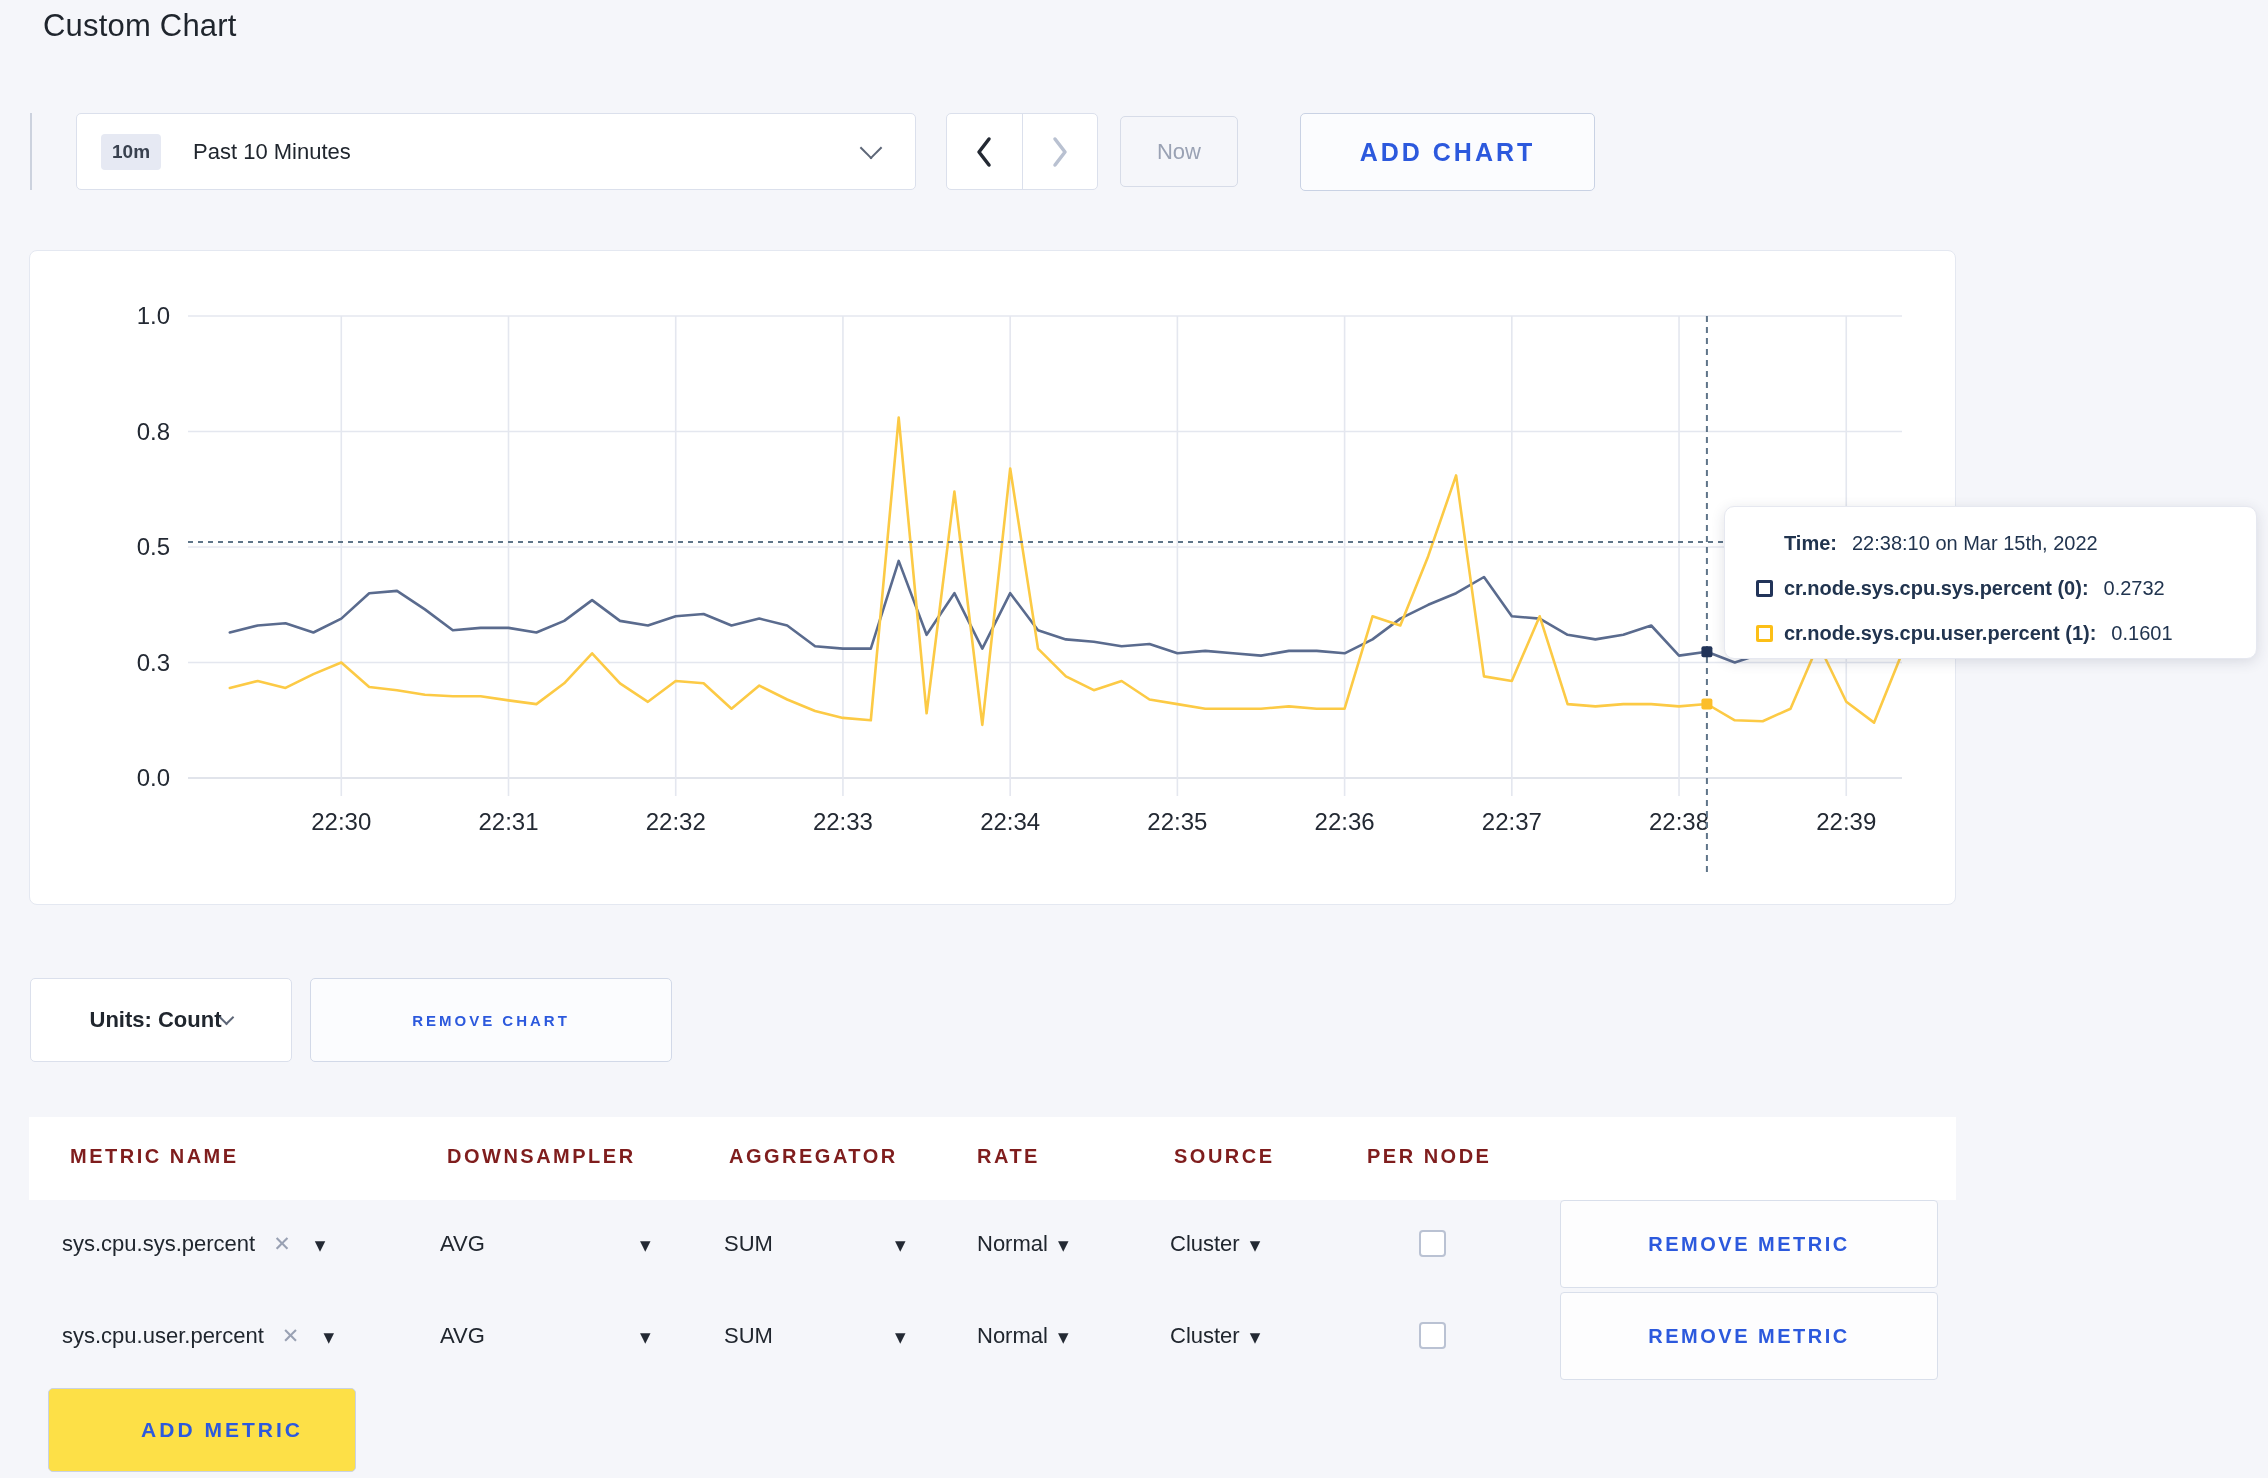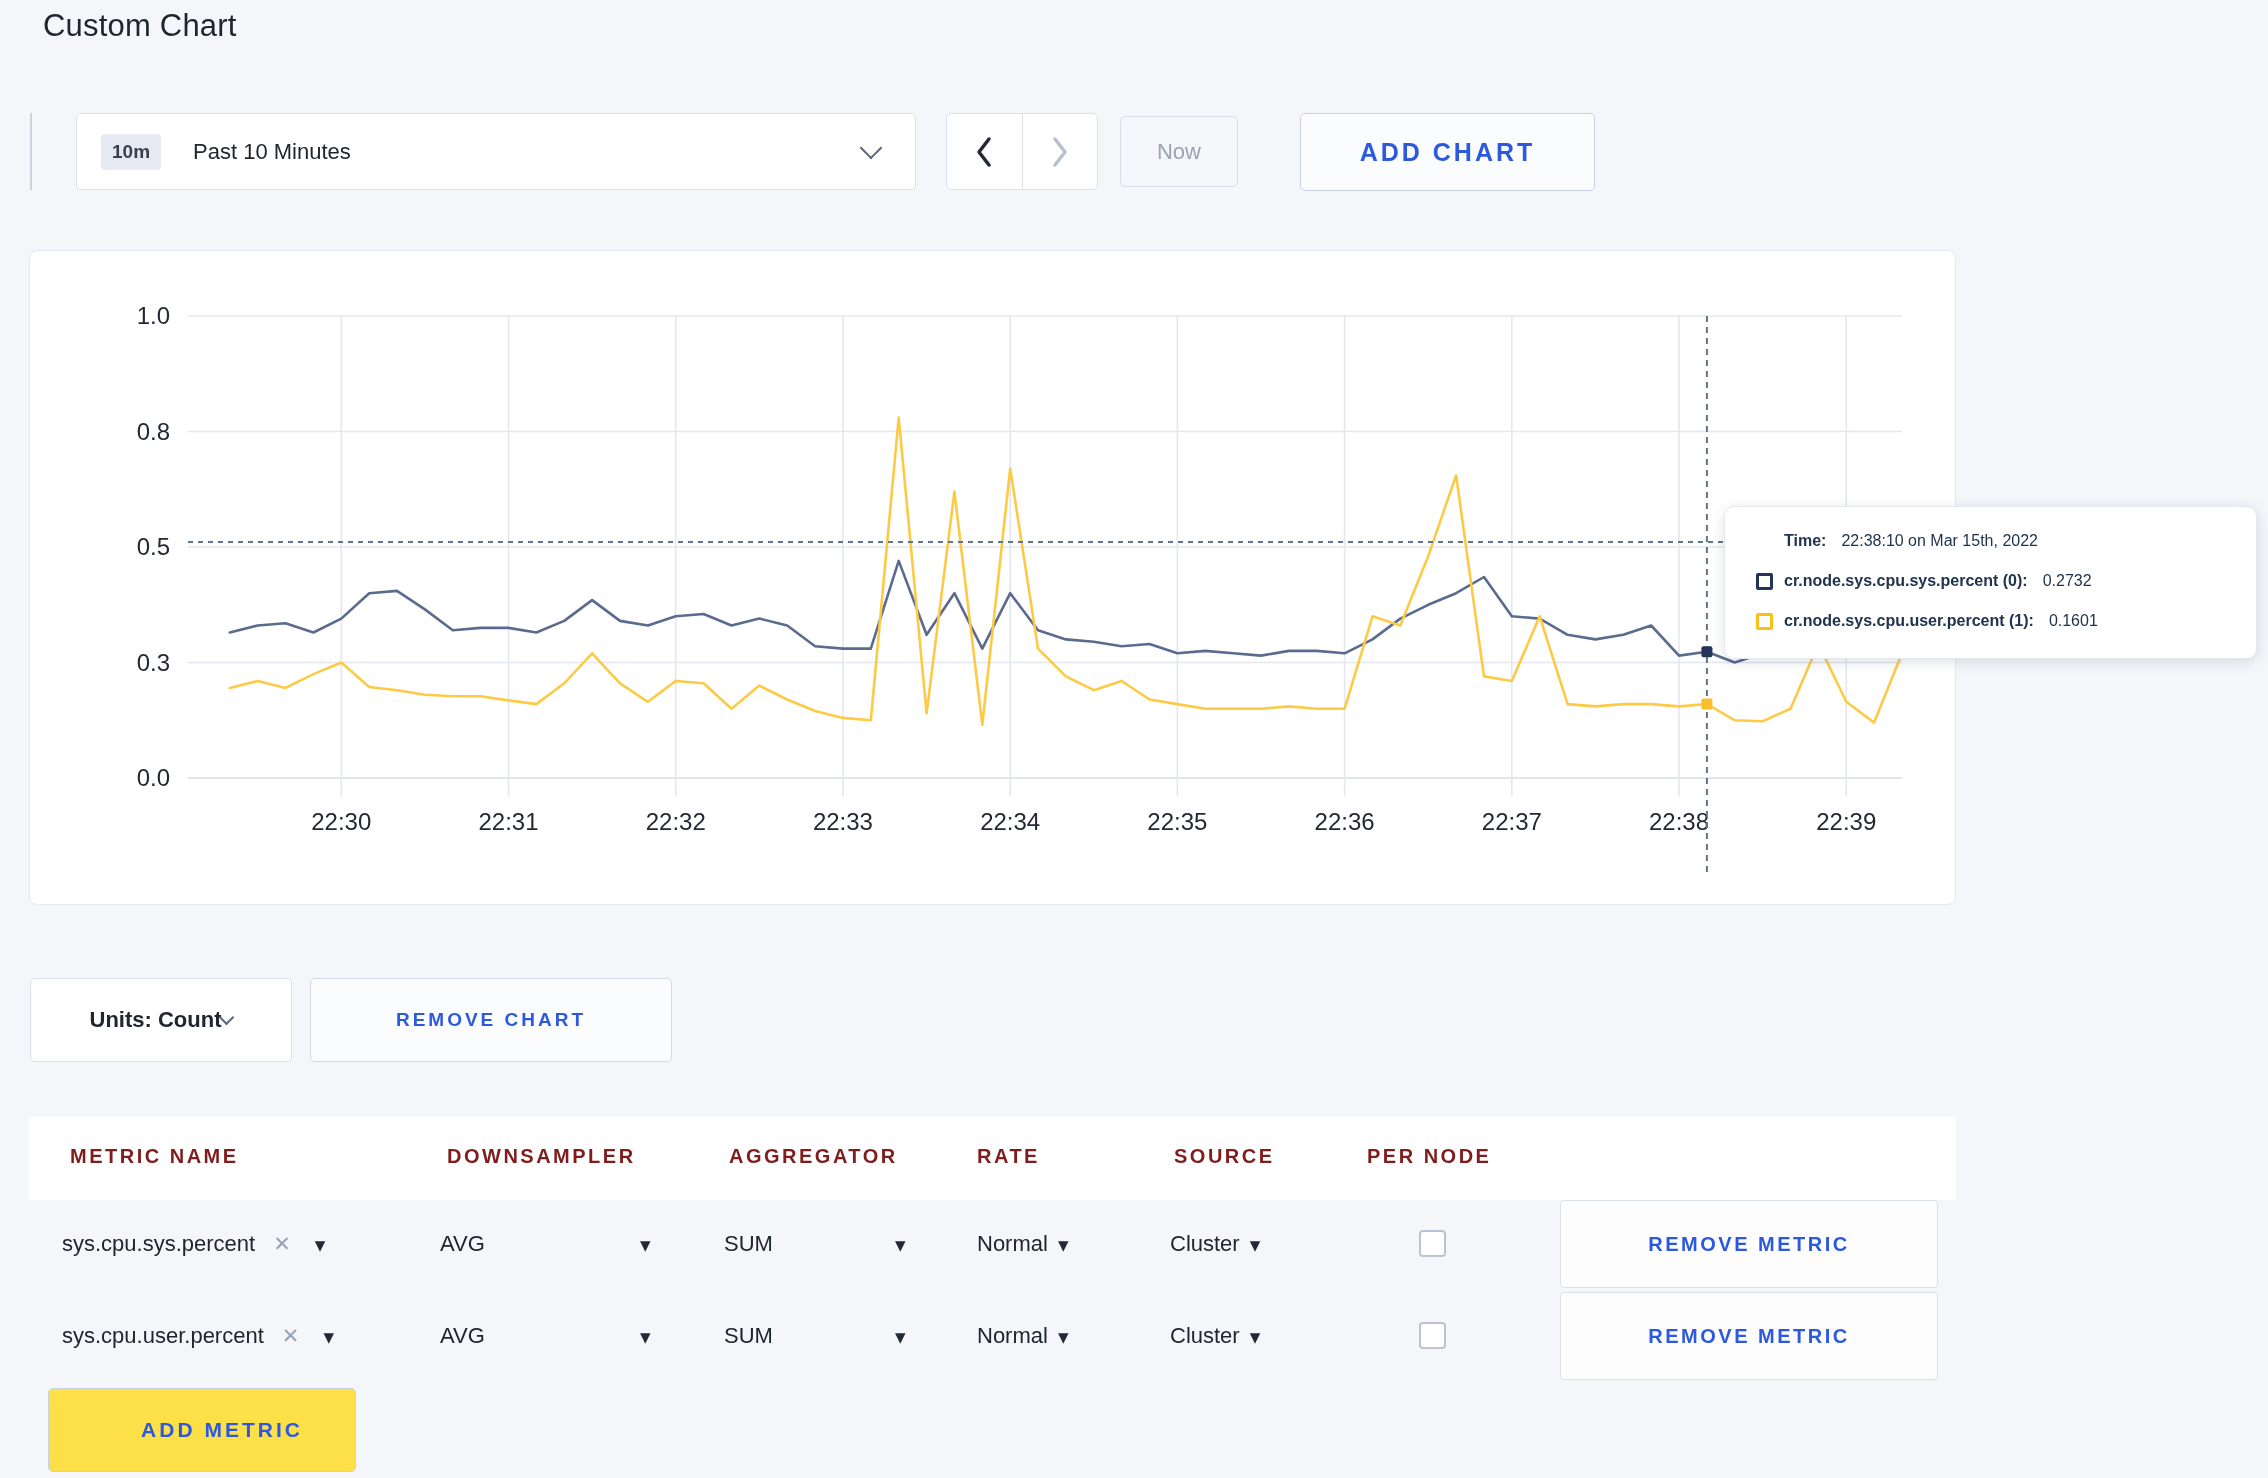--- a/index.html
+++ b/index.html
@@ -34,35 +34,35 @@
 
   
   .chart-card { position:absolute; left:29px; top:250px; width:1927px; height:655px; background:#fff;
                 border:1.5px solid #e4e8f1; border-radius:8px; }
   .chart-card svg { position:absolute; left:0; top:0; }
   svg text { font-family:"Liberation Sans", sans-serif; fill:#232933; font-size:24px; }
 
   .chart-tooltip { position:absolute; left:1694px; top:255px; width:533px; height:153px; background:#fff;
                    border:1px solid #e6e8f0; border-radius:10px; box-shadow:0 3px 14px rgba(40,50,80,0.14);
                    padding:25px 20px 20px 31px; display:flex; flex-direction:column; gap:22px;
-                   font-size:16px; color:#21344f; }
+                   font-size:20px; color:#21344f; }
   .tt-row { display:flex; align-items:center; white-space:nowrap; }
   .tt-sq { width:17px; height:17px; border-radius:2px; border:3.5px solid #223459; margin-right:11px; flex:0 0 auto; }
   .tt-label { font-weight:700; }
   .tt-value { margin-left:15px; font-weight:400; }
   .tt-time-label { font-weight:700; margin-left:28px; }
 
   
   .units-btn { position:absolute; left:30px; top:978px; width:262px; height:84px; background:#fff;
                border:1.5px solid #dbe0ec; border-radius:5px; display:flex; align-items:center; justify-content:center;
                cursor:pointer; }
   .units-btn .txt { font-size:22px; font-weight:700; color:#20262e; }
   .units-btn .chev { width:11px; height:11px; border-width:2px; margin-top:-6px; }
   .remove-chart-btn { position:absolute; left:310px; top:978px; width:362px; height:84px; background:#fbfcfe;
-               border:1.5px solid #d2d9e8; border-radius:5px; font-size:19px; font-weight:700; letter-spacing:3px;
+               border:1.5px solid #d2d9e8; border-radius:5px; font-size:15px; font-weight:700; letter-spacing:3px;
                color:#2c59dd; font-family:inherit; cursor:pointer; }
 
   
   .mt-head { position:absolute; left:29px; top:1117px; width:1927px; height:83px; background:#fff; }
   .mt-head span { position:absolute; top:28px; font-size:20px; font-weight:600; letter-spacing:2.5px; color:#7f1d1d; }
   .mt-row { position:absolute; left:0; width:2268px; height:88px; }
   .cell { position:absolute; height:88px; display:flex; align-items:center; font-size:22px; color:#20262e; }
   .caret { font-size:21px; color:#232933; line-height:1; }
   .x-icon { color:#99a1b3; font-size:21px; margin-left:18px; }
   .m-caret { margin-left:24px; }

